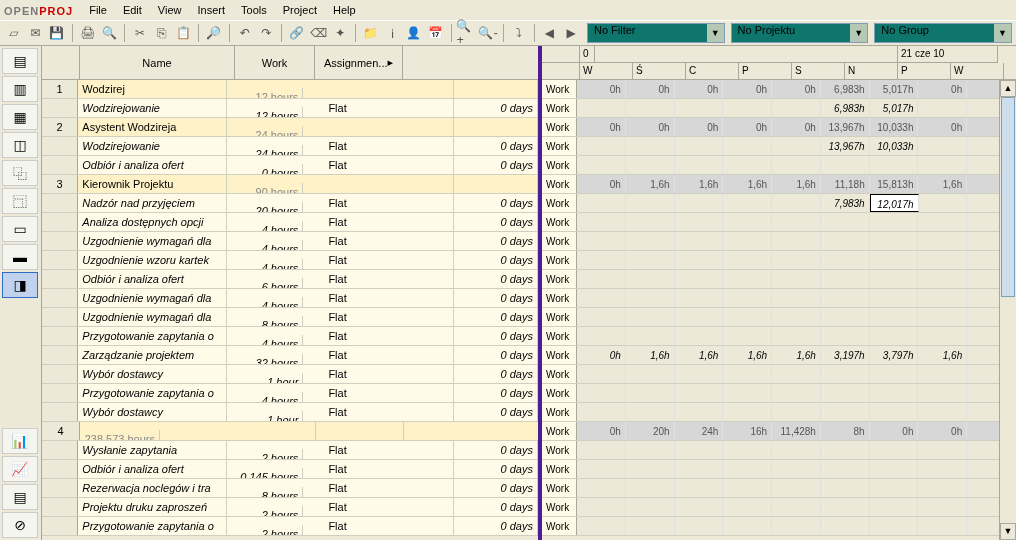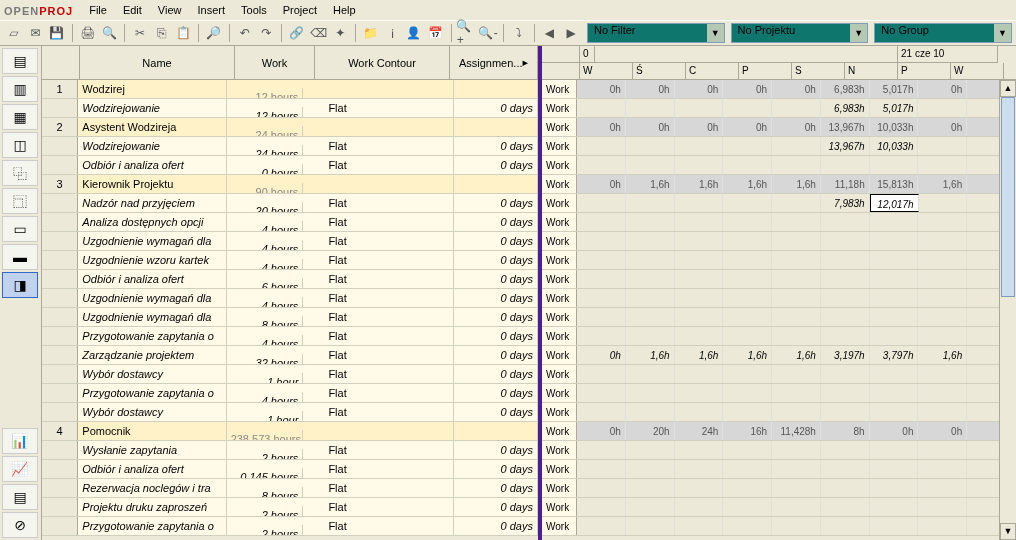--- a/index.html
+++ b/index.html
@@ -128,21 +128,20 @@
       <div class="side-btn">⊘</div>
     </div>
   </div>
 
   <div class="content">
     <div class="left-pane">
       <div class="grid-header">
         <div class="hcell" style="width:38px"></div>
         <div class="hcell" style="width:155px">Name</div>
         <div class="hcell" style="width:80px">Work</div>
-        <div class="hcell" style="width:135px">Work Contour</div>
         <div class="hcell" style="width:88px"><span>Assignmen...</span>▸</div>
       </div>
       <div class="grid-body" id="left-body">
           <div class="row parent">
             <div class="numcell">1</div>
             <div class="cell namecell">Wodzirej</div>
             <div class="cell workcell">12 hours</div>
             <div class="cell contourcell"></div>
             <div class="cell assigncell"></div>
           </div>
@@ -260,21 +259,20 @@
           </div>
           <div class="row child">
             <div class="numcell"></div>
             <div class="cell namecell">Wybór dostawcy</div>
             <div class="cell workcell">1 hour</div>
             <div class="cell contourcell">Flat</div>
             <div class="cell assigncell">0 days</div>
           </div>
           <div class="row parent">
             <div class="numcell">4</div>
-            <div class="cell namecell">Pomocnik</div>
             <div class="cell workcell">238,573 hours</div>
             <div class="cell contourcell"></div>
             <div class="cell assigncell"></div>
           </div>
           <div class="row child">
             <div class="numcell"></div>
             <div class="cell namecell">Wysłanie zapytania</div>
             <div class="cell workcell">2 hours</div>
             <div class="cell contourcell">Flat</div>
             <div class="cell assigncell">0 days</div>

